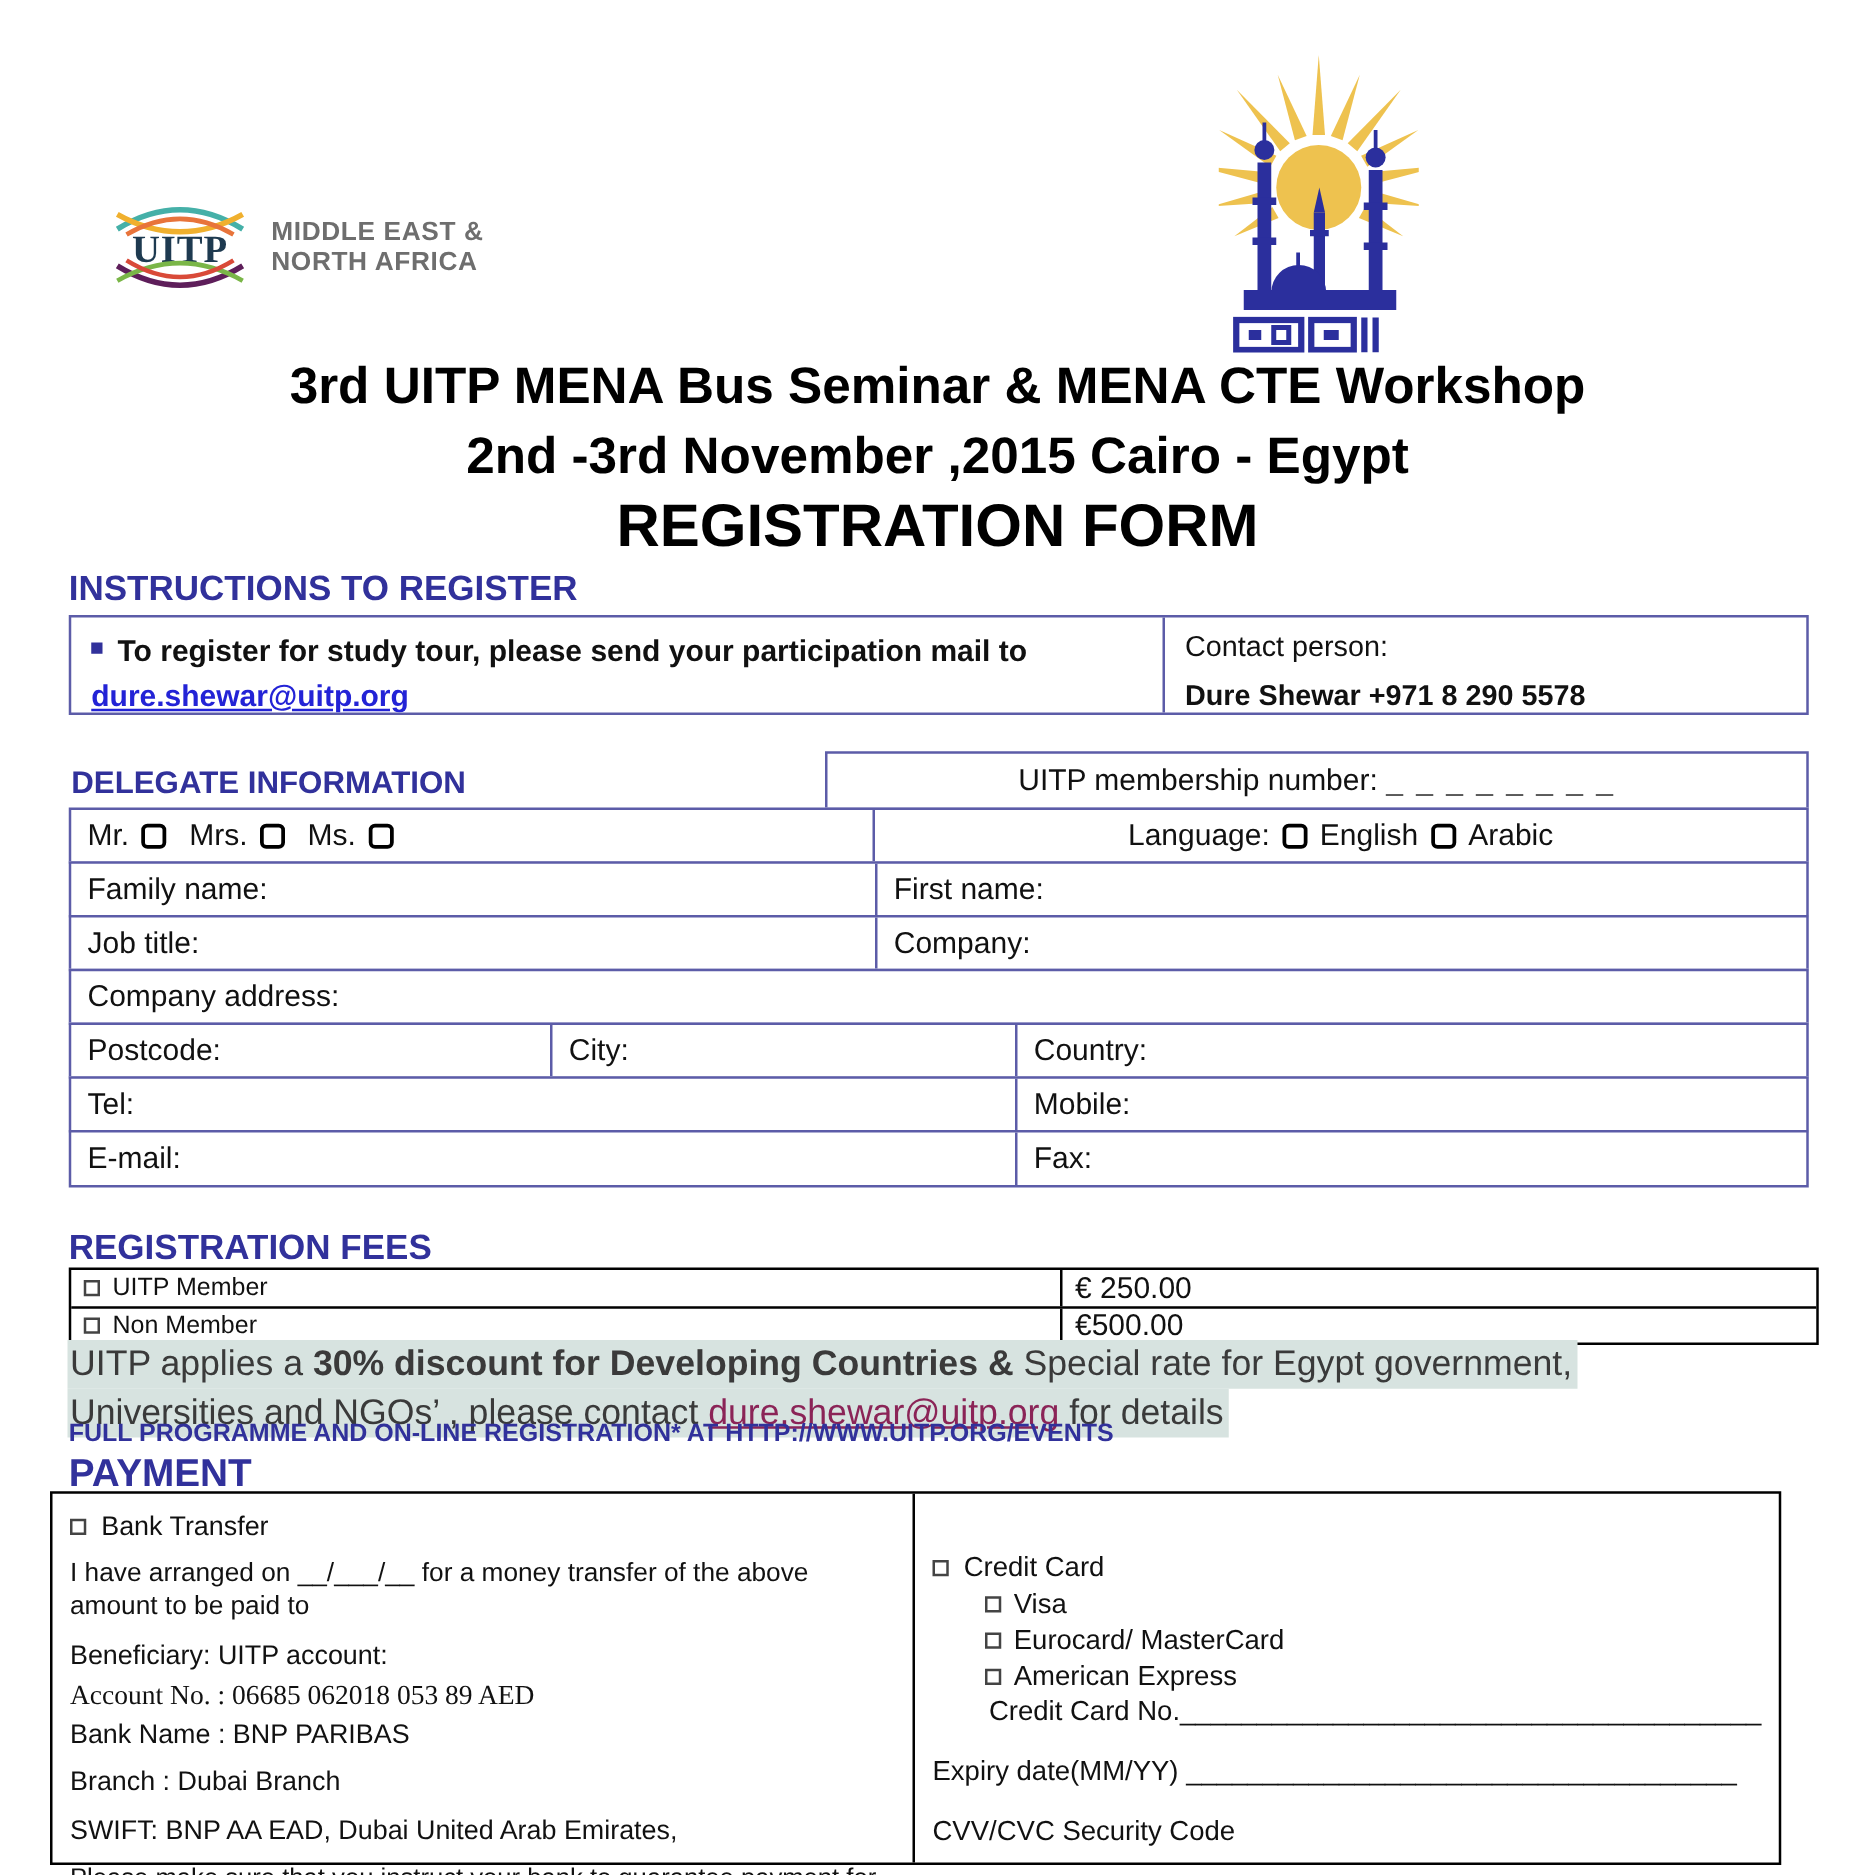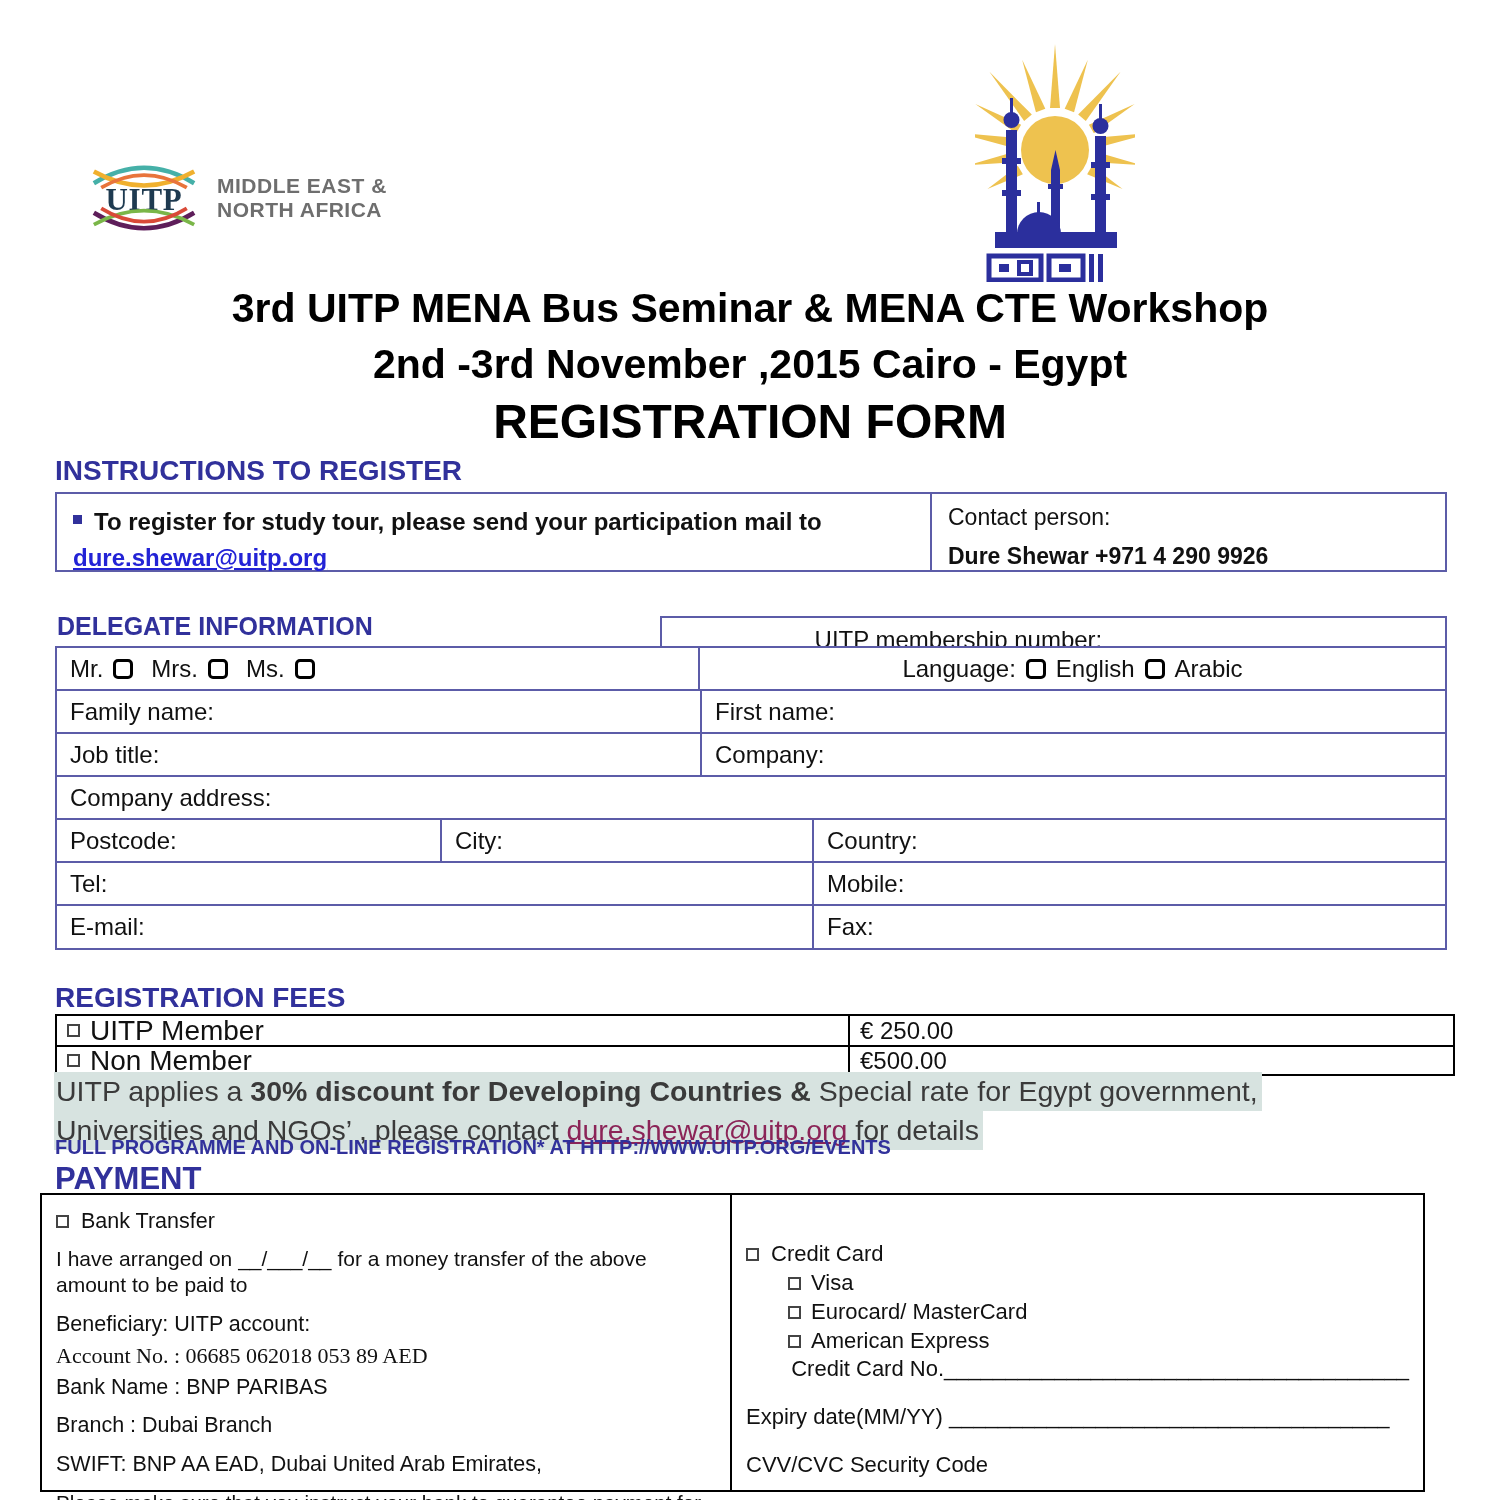--- a/index.html
+++ b/index.html
@@ -34,21 +34,21 @@
   .dcell.centered { justify-content:center; padding-left:0; }
 
   
   .cb-lg { display:inline-block; width:20px; height:20px; border:3px solid #000; border-radius:5px; background:#fff; }
   .cb-sm { display:inline-block; width:13px; height:13px; border:2px solid #444; background:#fff; }
 
   
   .fees-table { position:absolute; left:55px; top:1014px; width:1400px; border:2px solid #000; }
   .frow { display:flex; height:29px; }
   .frow + .frow { border-top:2px solid #000; }
-  .fcell-label { width:793px; border-right:2px solid #000; display:flex; align-items:center; padding-left:10px; font-size:28px; gap:10px; }
+  .fcell-label { width:793px; border-right:2px solid #000; display:flex; align-items:center; padding-left:10px; font-size:20px; gap:10px; }
   .fcell-amount { flex:1; display:flex; align-items:center; padding-left:10px; font-size:24px; }
 
   .hl { background:#d7e3e0; color:#3a3a3a; font-size:28.5px; padding:2px 4px 3px 2px; display:inline-block; }
   .link-maroon { color:#8b2457; text-decoration:underline; }
 
   
   .pay-box { position:absolute; left:40px; top:1193px; width:1385px; height:299px; border:2px solid #000; display:flex; }
   .pay-left { width:690px; border-right:2px solid #000; padding:12px 14px; font-size:21.5px; }
   .pay-right { flex:1; padding:10px 14px; font-size:22px; }
   .pline { margin-top:12px; line-height:1.25; }
@@ -160,27 +160,27 @@
     <div class="instr-left">
       <div style="font-size:24px; font-weight:bold;">
         <span class="bullet-sq"></span><span>To register for study tour, please send your participation mail to</span>
       </div>
       <div style="font-size:24px; margin-top:8px;">
         <a class="link-blue">dure.shewar@uitp.org</a>
       </div>
     </div>
     <div class="instr-right">
       <div style="font-size:23px;">Contact person:</div>
-      <div style="font-size:23px; font-weight:bold; margin-top:12px;">Dure Shewar +971 4 290 9926</div>
+      <div style="font-size:23px; font-weight:bold; margin-top:12px;">Dure Shewar +971 8 290 5578</div>
     </div>
   </div>
 
   <div class="abs h-blue" style="left:57px; top:612px; font-size:25px;">DELEGATE INFORMATION</div>
 
-  <div class="abs" style="left:660px; top:601px; width:787px; height:47px; border:2px solid #5c5ca8; display:flex; align-items:center; justify-content:center; font-size:24px;margin-top:15px;">
+  <div class="abs" style="left:660px; top:601px; width:787px; height:47px; border:2px solid #5c5ca8; display:flex; align-items:center; justify-content:center; font-size:24px;">
     <span>UITP membership number:</span>&nbsp;<span style="color:#555; letter-spacing:2px;">_ _ _ _ _ _ _ _</span>
   </div>
 
   <div class="drow" style="top:646px;gap:36px;">
     <div class="dcell" style="width:605px; gap:10px;">
       <span>Mr.</span>
       <span class="cb-lg"></span>
       <span style="margin-left:8px;">Mrs.</span>
       <span class="cb-lg"></span>
       <span style="margin-left:8px;">Ms.</span>

